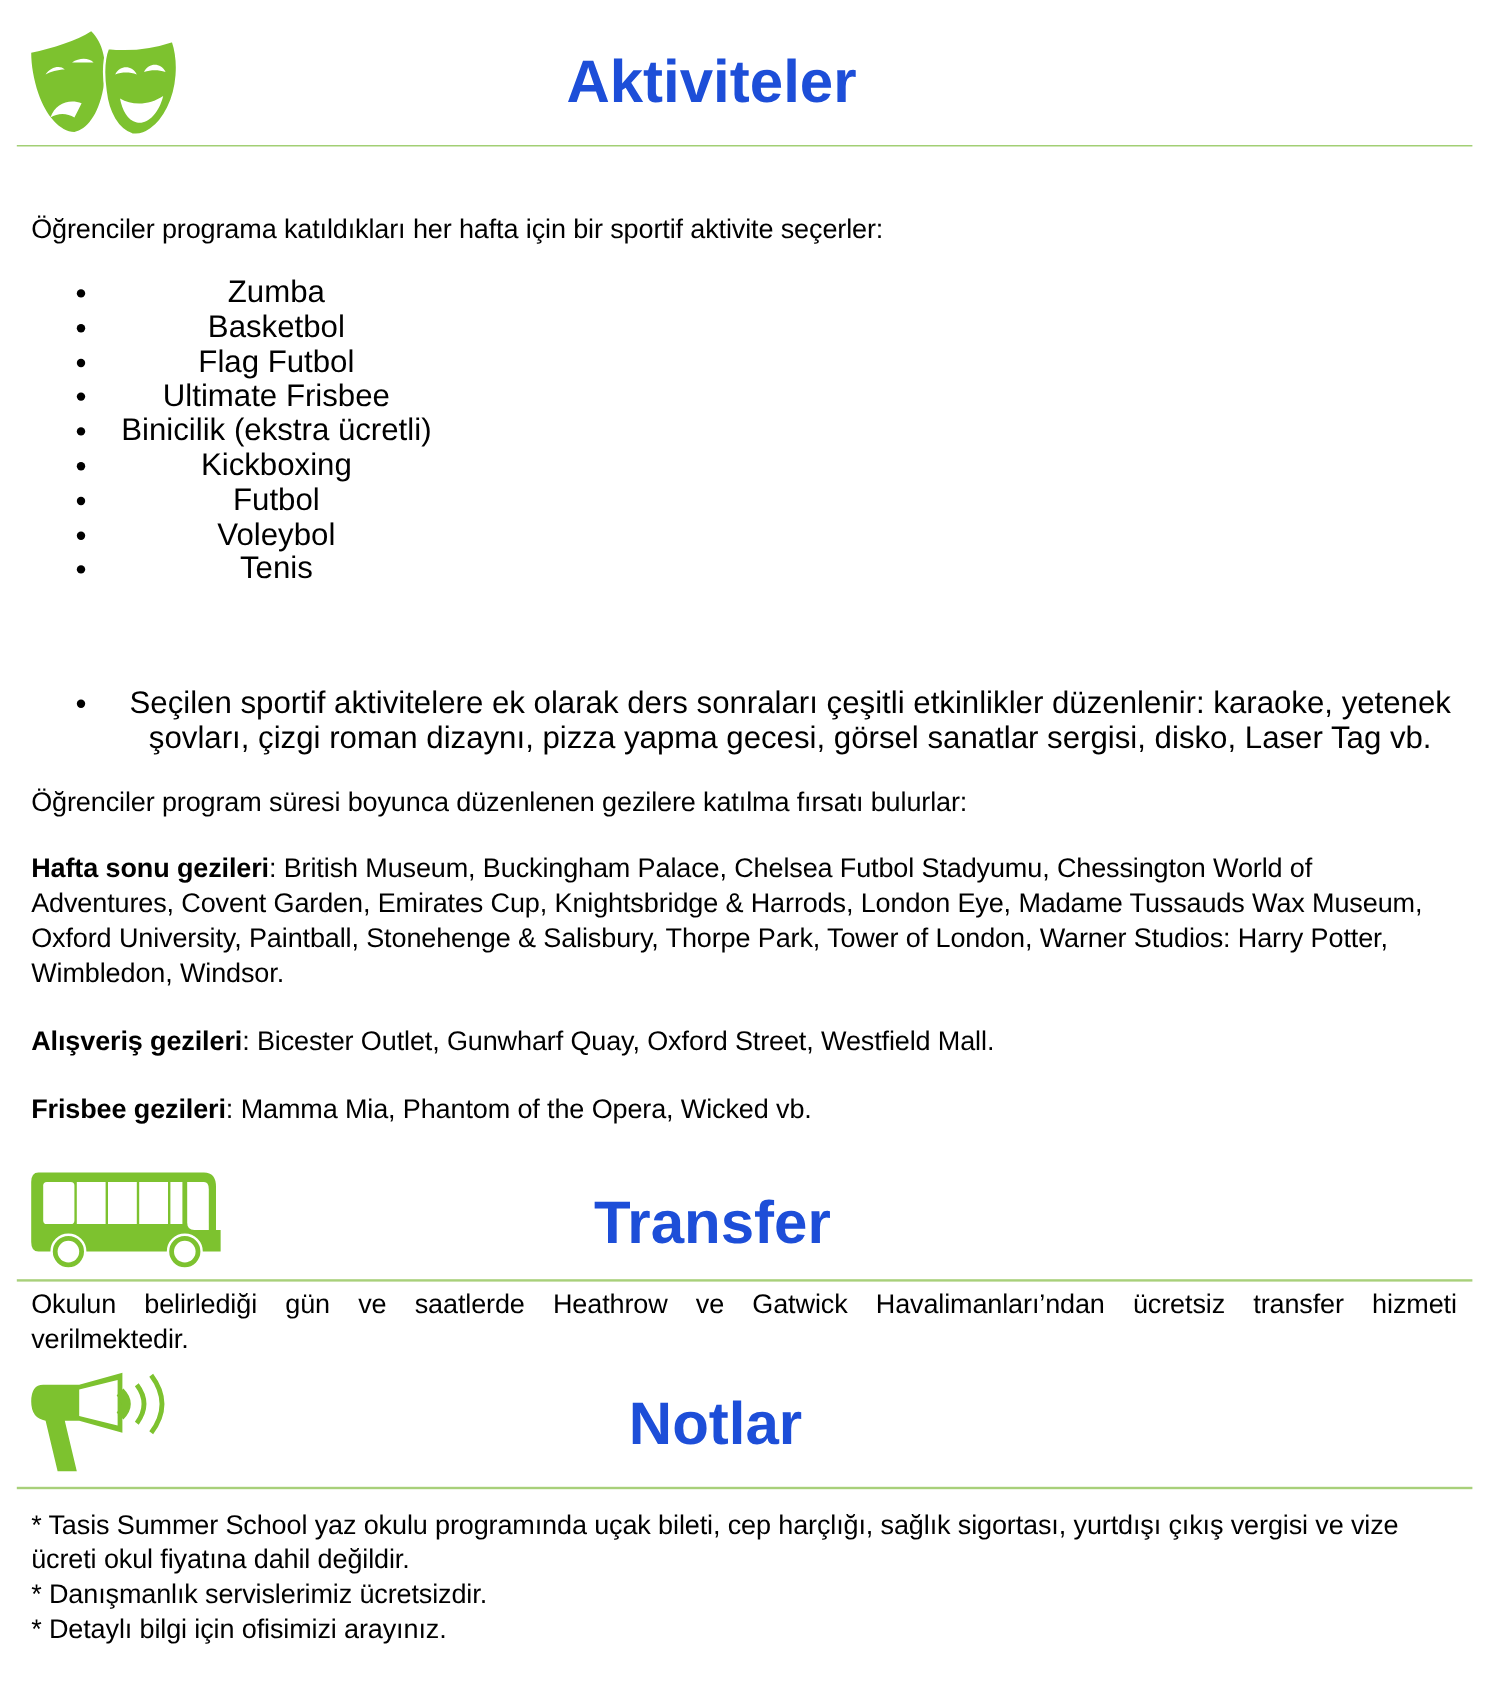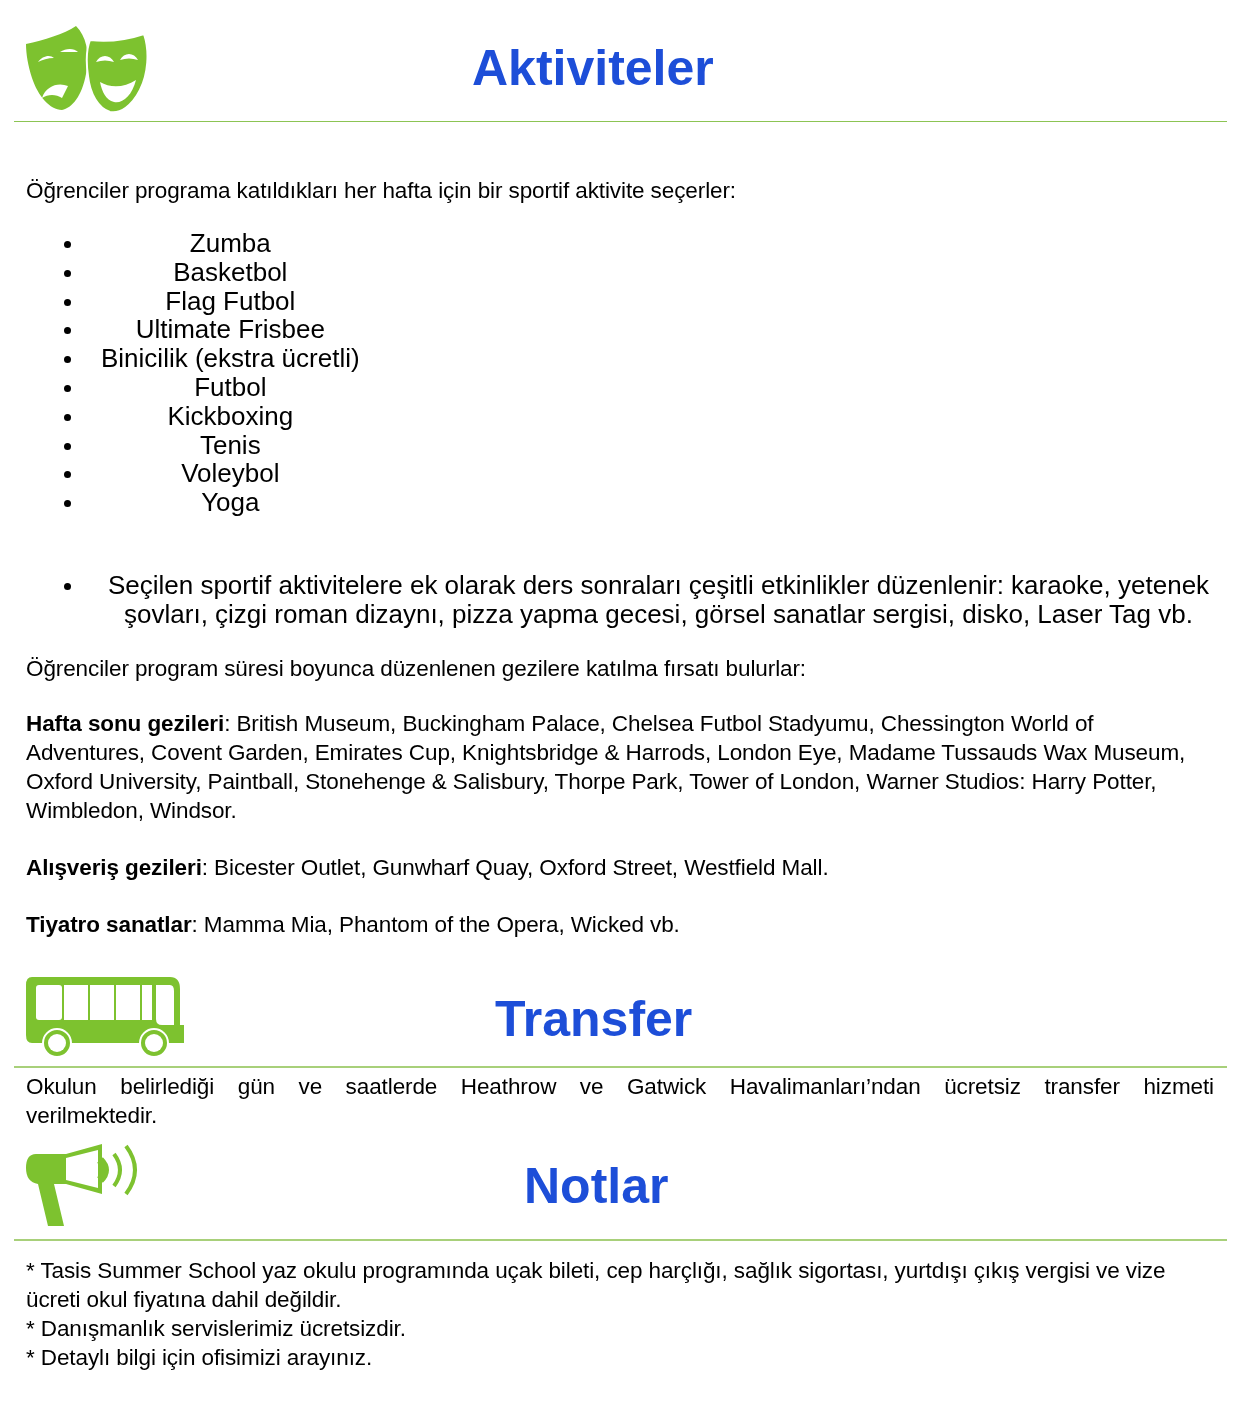--- a/index.html
+++ b/index.html
@@ -54,41 +54,40 @@
 <div class="rule thin" style="top:121px;"></div>
 
 <div class="para" style="top:176px;">Öğrenciler programa katıldıkları her hafta için bir sportif aktivite seçerler:</div>
 
 <ul class="sports">
   <li><span class="bullet"></span><span>Zumba</span></li>
   <li><span class="bullet"></span><span>Basketbol</span></li>
   <li><span class="bullet"></span><span>Flag Futbol</span></li>
   <li><span class="bullet"></span><span>Ultimate Frisbee</span></li>
   <li><span class="bullet"></span><span>Binicilik (ekstra ücretli)</span></li>
+  <li><span class="bullet"></span><span>Kickboxing</span></li>
   <li><span class="bullet"></span><span>Futbol</span></li>
-  <li><span class="bullet"></span><span>Kickboxing</span></li>
+  <li><span class="bullet"></span><span>Voleybol</span></li>
   <li><span class="bullet"></span><span>Tenis</span></li>
-  <li><span class="bullet"></span><span>Voleybol</span></li>
-  <li><span class="bullet"></span><span>Yoga</span></li>
 </ul>
 
 <ul class="extra">
   <li><span class="bullet"></span><span>Seçilen sportif aktivitelere ek olarak ders sonraları çeşitli etkinlikler düzenlenir: karaoke, yetenek şovları, çizgi roman dizaynı, pizza yapma gecesi, görsel sanatlar sergisi, disko, Laser Tag vb.</span></li>
 </ul>
 
 <div class="para" style="top:654px;">Öğrenciler program süresi boyunca düzenlenen gezilere katılma fırsatı bulurlar:</div>
 
 <div class="para" style="top:709px;">
   <b>Hafta sonu gezileri</b><span>: British Museum, Buckingham Palace, Chelsea Futbol Stadyumu, Chessington World of Adventures, Covent Garden, Emirates Cup, Knightsbridge &amp; Harrods, London Eye, Madame Tussauds Wax Museum, Oxford University, Paintball, Stonehenge &amp; Salisbury, Thorpe Park, Tower of London, Warner Studios: Harry Potter, Wimbledon, Windsor.</span>
 </div>
 <div class="para" style="top:853px;">
   <b>Alışveriş gezileri</b><span>: Bicester Outlet, Gunwharf Quay, Oxford Street, Westfield Mall.</span>
 </div>
 <div class="para" style="top:910px;">
-  <b>Tiyatro sanatlar</b><span>: Mamma Mia, Phantom of the Opera, Wicked vb.</span>
+  <b>Frisbee gezileri</b><span>: Mamma Mia, Phantom of the Opera, Wicked vb.</span>
 </div>
 
 <div class="abs" style="left:24px; top:975px;">
   <svg width="160" height="84" viewBox="0 0 160 84">
     <path d="M8 2 H146 Q156 2 156 14 V50 H160 V68 H8 Q2 68 2 60 V10 Q2 2 8 2 Z" fill="#7dc22f"></path>
     <rect x="12" y="10" width="26" height="35" rx="3" fill="#fff"></rect>
     <rect x="40" y="10" width="24" height="35" fill="#fff"></rect>
     <rect x="66" y="10" width="24" height="35" fill="#fff"></rect>
     <rect x="92" y="10" width="24" height="35" fill="#fff"></rect>
     <rect x="118" y="10" width="10" height="35" fill="#fff"></rect>

